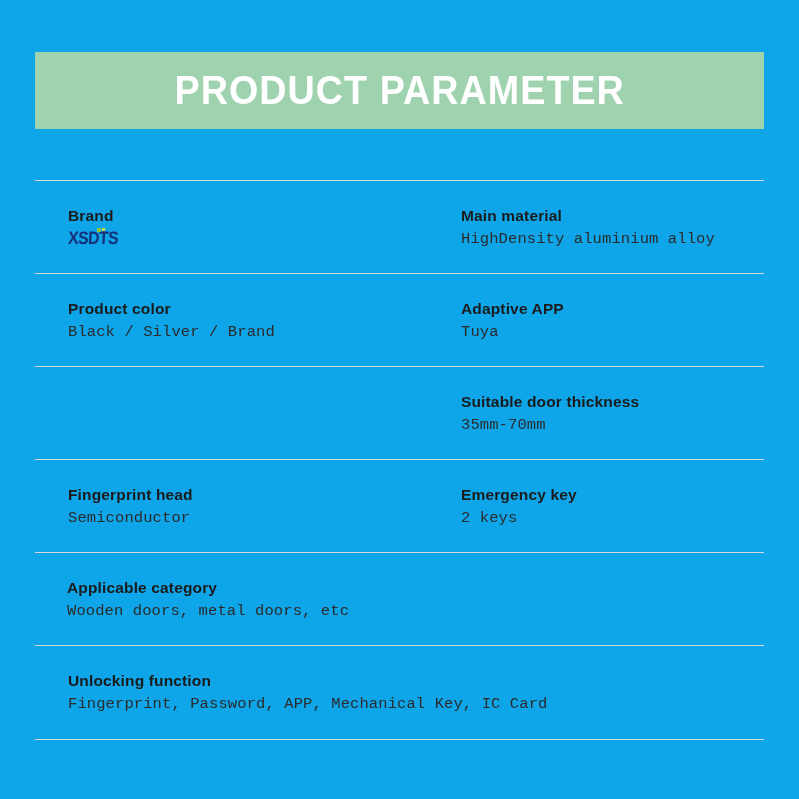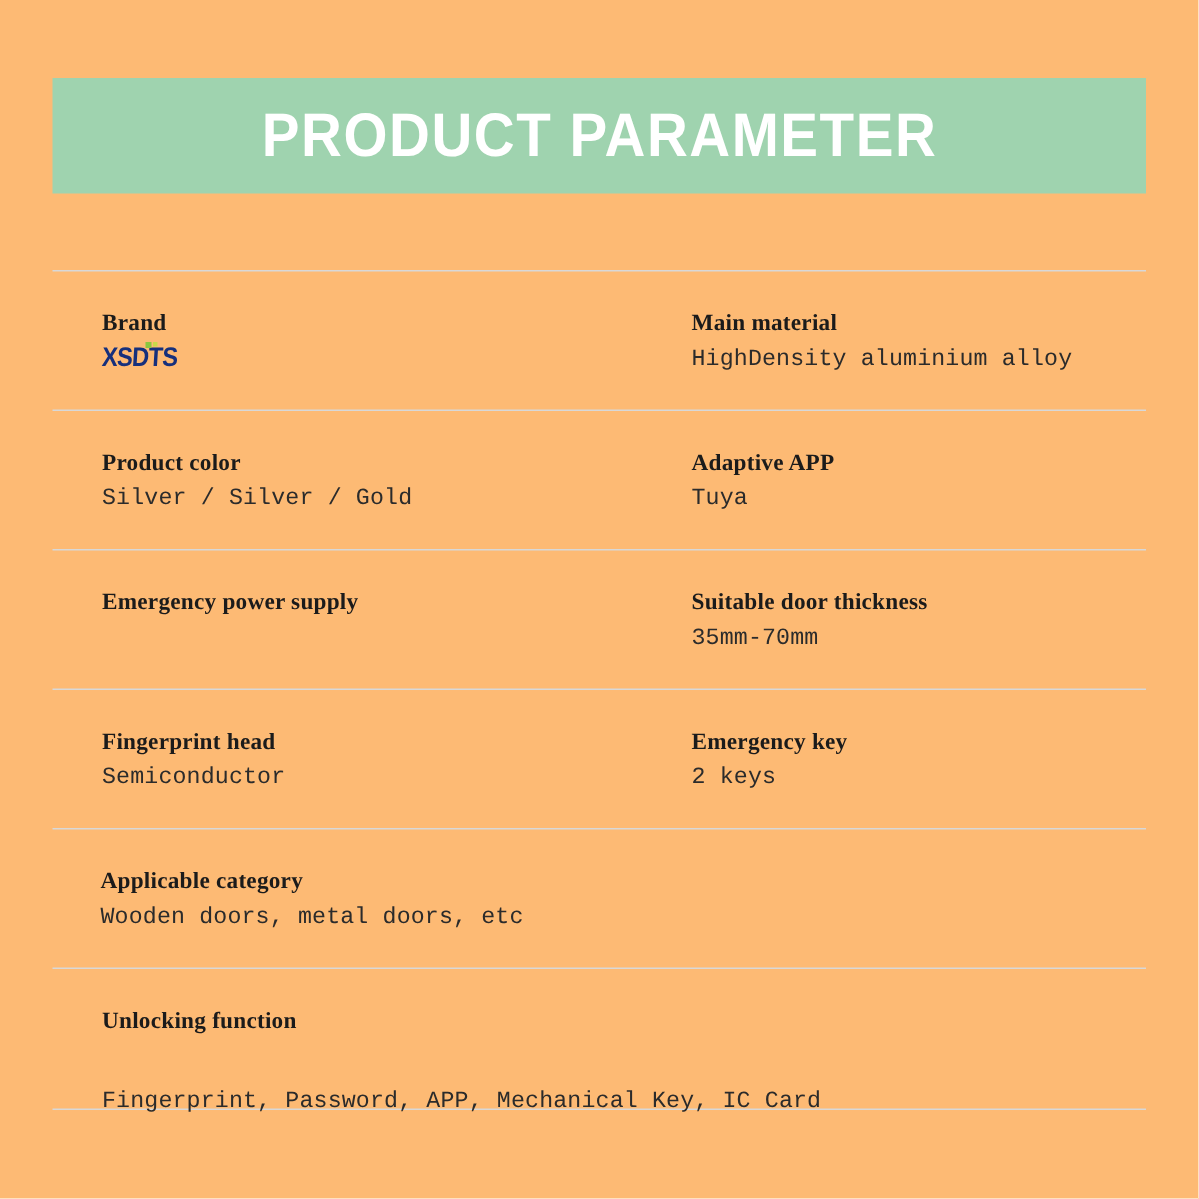--- a/index.html
+++ b/index.html
@@ -12,21 +12,21 @@
 
   body {
     font-family: "Liberation Sans", sans-serif;
     -webkit-font-smoothing: antialiased;
   }
 
   .page {
     position: relative;
     width: 799px;
     height: 799px;
-    background: #fdba74;
+    background: #0ea5e9;
     overflow: hidden;
   }
 
   
   .banner {
     position: absolute;
     left: 35px;
     top: 52px;
     width: 729px;
     height: 77px;
@@ -74,24 +74,24 @@
   }
 
   .spec-cell {
     display: flex;
     flex-direction: column;
     justify-content: flex-start;
   }
 
   .spec-cell.left  { width: 394px; padding-left: 33px; }
   .spec-cell.right { width: 335px; padding-left: 32px; justify-content: center; }
-  .spec-cell.full  { width: 729px; padding-left: 33px; gap: 30px; }
+  .spec-cell.full  { width: 729px; padding-left: 33px; }
 
   .spec-label {
-    font-family: Liberation Serif, serif;
+    font-family: Liberation Sans, sans-serif;
     font-weight: bold;
     font-size: 15.5px;
     color: #1b1b1b;
     line-height: 1.3;
     letter-spacing: 0.15px;
   }
 
   .spec-value {
     font-family: Liberation Mono, monospace;
     font-weight: normal;
@@ -166,33 +166,32 @@
         <div class="spec-label">Main material</div>
         <div class="spec-value">HighDensity aluminium alloy</div>
       </div>
     </div>
 
     <div class="divider"></div>
 
     <div class="spec-row">
       <div class="spec-cell left">
         <div class="spec-label">Product color</div>
-        <div class="spec-value">Silver / Silver / Gold</div>
+        <div class="spec-value">Black / Silver / Brand</div>
       </div>
       <div class="spec-cell right">
         <div class="spec-label">Adaptive APP</div>
         <div class="spec-value">Tuya</div>
       </div>
     </div>
 
     <div class="divider"></div>
 
     <div class="spec-row">
       <div class="spec-cell left">
-        <div class="spec-label">Emergency power supply</div>
       </div>
       <div class="spec-cell right">
         <div class="spec-label">Suitable door thickness</div>
         <div class="spec-value">35mm-70mm</div>
       </div>
     </div>
 
     <div class="divider"></div>
 
     <div class="spec-row">

